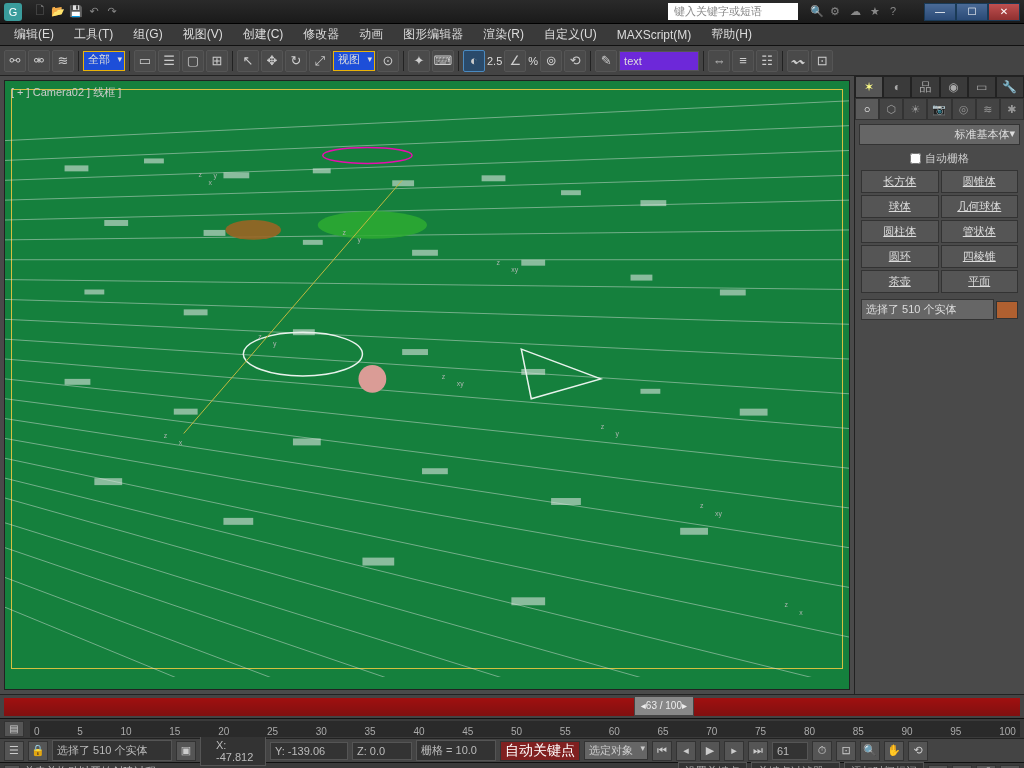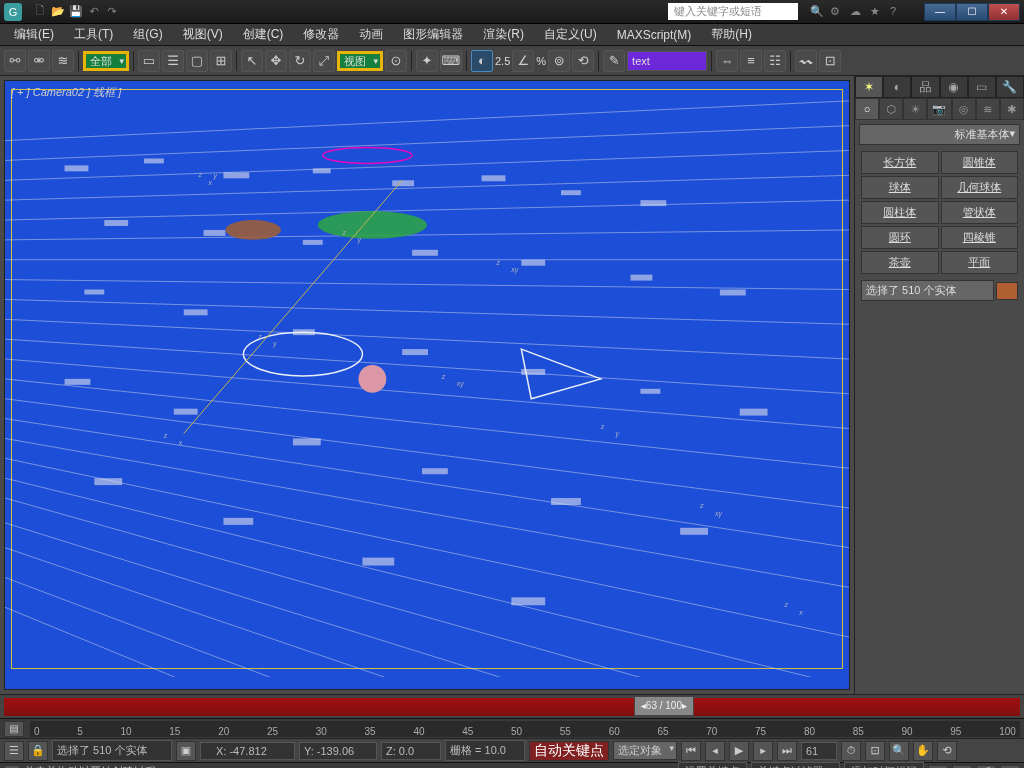--- a/index.html
+++ b/index.html
@@ -20,28 +20,28 @@
 
 
 .menubar { background: #3a3a3a; height: 22px; display: flex; align-items: center; padding: 0 4px; border-bottom: 1px solid #111; }
 .menu-item { padding: 2px 10px; color: #ddd; font-size: 12px; cursor: pointer; }
 
 
 .toolbar { background: #444; height: 30px; display: flex; align-items: center; padding: 0 4px; gap: 2px; border-bottom: 1px solid #222; }
 .tb-btn { width: 22px; height: 22px; display: flex; align-items: center; justify-content: center; font-size: 13px; color: #ccc; background: #4a4a4a; border: 1px solid #555; border-radius: 2px; cursor: pointer; }
 .tb-btn.active { background: #2a4a6a; border-color: #4a8ac0; }
 .tb-sep { width: 1px; height: 20px; background: #222; margin: 0 2px; }
-.tb-combo { background: #15803d; color: #ddd; border: 3px solid #eab308; height: 20px; font-size: 11px; padding: 0 14px 0 4px; position: relative; }
+.tb-combo { background: #1d4ed8; color: #ddd; border: 1px solid #eab308; height: 20px; font-size: 11px; padding: 0 14px 0 4px; position: relative; }
 .tb-combo::after { content: "▾"; position: absolute; right: 2px; top: 2px; font-size: 9px; }
 .tb-input { background: #6d28d9; color: #ddd; border: 1px solid #555; height: 20px; width: 80px; font-size: 11px; padding: 0 4px; }
 
 
 .main { display: flex; height: 618px; }
 .viewport-area { flex: 1; background: #4a4a4a; position: relative; padding: 4px; }
-.viewport { width: 100%; height: 100%; background: #1d4ed8; position: relative; border: 1px solid #222; overflow: hidden; font-style: italic; }
+.viewport { width: 100%; height: 100%; background: #15803d; position: relative; border: 1px solid #222; overflow: hidden; }
 .viewport-label { position: absolute; top: 4px; left: 6px; color: #ccc; font-size: 11px; z-index: 5; }
 .viewport-frame { position: absolute; top: 8px; left: 6px; right: 6px; bottom: 20px; border: 1px solid #d4c040; }
 .wireframe-mess { position: absolute; inset: 0; opacity: 0.9; }
 
 
 .cmdpanel { width: 170px; background: #4a4a4a; border-left: 1px solid #222; display: flex; flex-direction: column; }
 .cmd-tabs { display: flex; height: 22px; background: #3a3a3a; }
 .cmd-tab { flex: 1; display: flex; align-items: center; justify-content: center; font-size: 12px; color: #aaa; border: 1px solid #222; cursor: pointer; }
 .cmd-tab.active { background: #555; color: #ff8; }
 .cmd-subtabs { display: flex; height: 22px; background: #444; }
@@ -284,20 +284,24 @@
       <div class="cmd-subtab">☀</div>
       <div class="cmd-subtab">📷</div>
       <div class="cmd-subtab">◎</div>
       <div class="cmd-subtab">≋</div>
       <div class="cmd-subtab">✱</div>
     </div>
     <div class="cmd-combo">
         <span>标准基本体</span>
         <span>▾</span>
       </div>
+    <label class="cmd-check">
+        <input type="checkbox" style="">
+        <span>自动栅格</span>
+      </label>
     <div class="cmd-btn-grid">
       <div class="cmd-btn">长方体</div>
       <div class="cmd-btn">圆锥体</div>
       <div class="cmd-btn">球体</div>
       <div class="cmd-btn">几何球体</div>
       <div class="cmd-btn">圆柱体</div>
       <div class="cmd-btn">管状体</div>
       <div class="cmd-btn">圆环</div>
       <div class="cmd-btn">四棱锥</div>
       <div class="cmd-btn">茶壶</div>
@@ -341,21 +345,21 @@
       <span>95</span>
       <span>100</span>
   </div>
 </div>
 
 <div class="statusbar">
   <span class="sb-btn">☰</span>
   <span class="sb-btn">🔒</span>
   <div class="sb-field" style="width:120px;">选择了 510 个实体</div>
   <span class="sb-btn">▣</span>
-  <div class="sb-field" style="width:95px;padding-left:15px;">X: -47.812</div>
+  <div class="sb-field" style="width:66px;padding-left:15px;">X: -47.812</div>
   <div class="sb-field" style="width:78px;">Y: -139.06</div>
   <div class="sb-field" style="width:60px;">Z: 0.0</div>
   <div class="sb-field" style="width:80px;">栅格 = 10.0</div>
   <div class="sb-btn auto-key">自动关键点</div>
   <div class="sb-combo">选定对象</div>
   <span class="sb-btn">⏮</span>
   <span class="sb-btn">◂</span>
   <span class="sb-btn">▶</span>
   <span class="sb-btn">▸</span>
   <span class="sb-btn">⏭</span>

